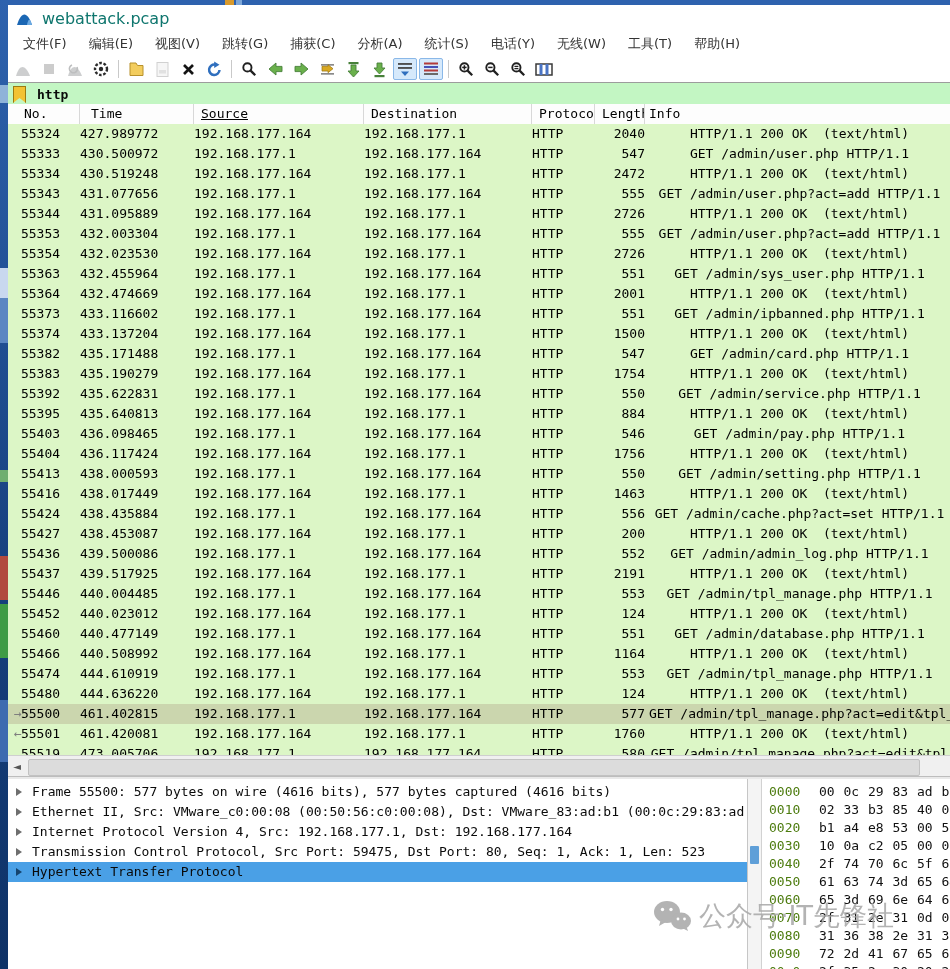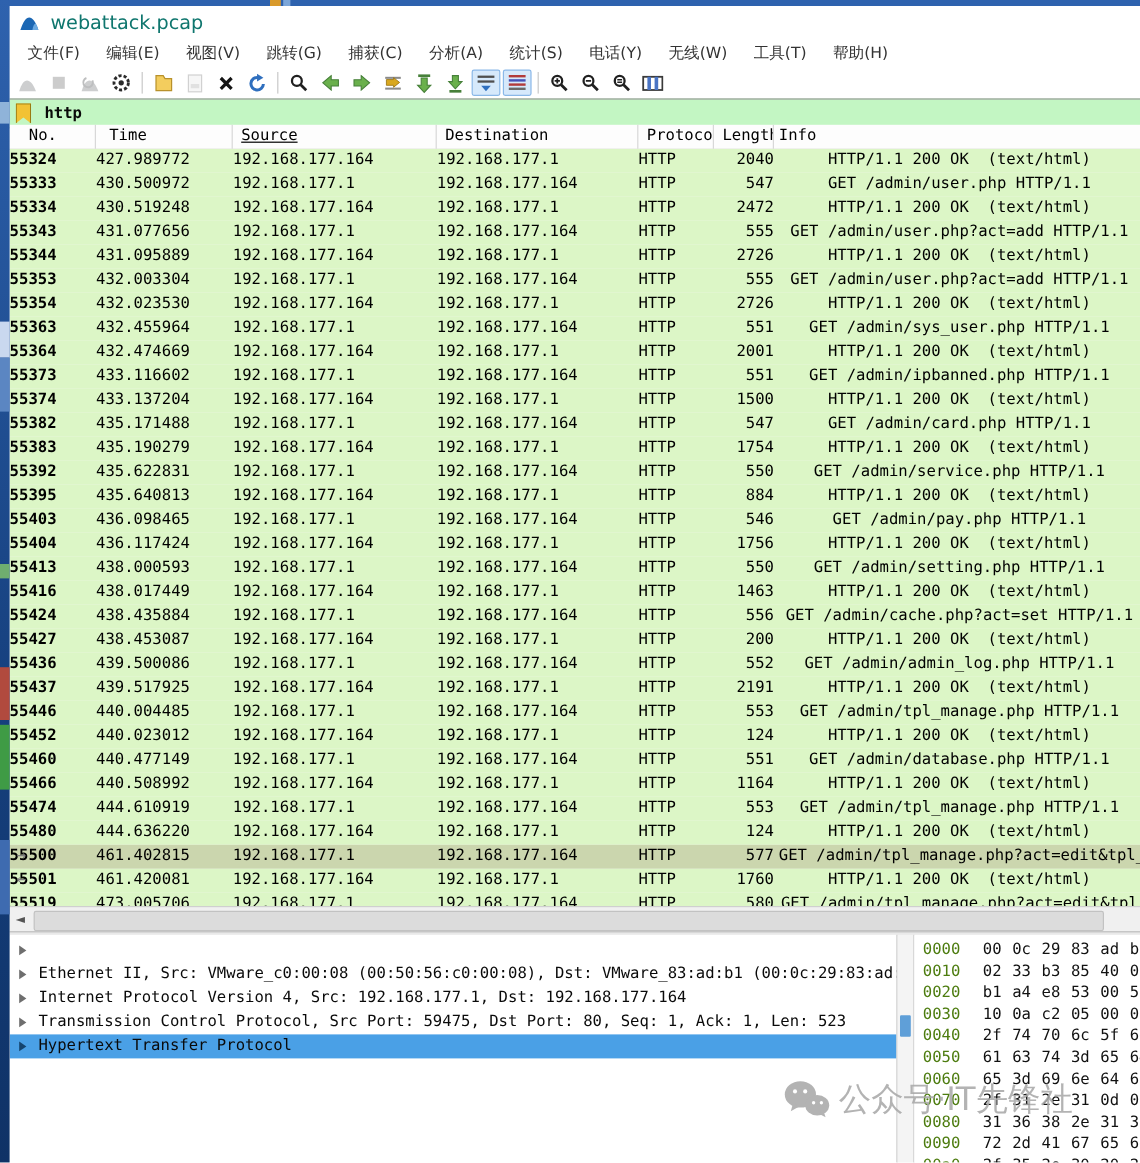--- a/index.html
+++ b/index.html
@@ -45,21 +45,21 @@
   #list-header .hcell{border-right:1px solid #d8d8d8;overflow:hidden;white-space:pre;}
   #list-header .hcell:last-child{border-right:none;}
   .h-no{padding-left:16px;} .h-time{padding-left:11px;} .h-src{padding-left:7px;text-decoration:underline;}
   .h-dst{padding-left:7px;} .h-proto{padding-left:7px;} .h-len{padding-left:7px;} .h-info{padding-left:4px;}
 
   #rows{position:absolute;left:0;top:119px;width:100%;height:631px;overflow:hidden;}
   .prow{position:relative;height:20px;display:grid;grid-template-columns:72px 114px 170px 168px 63px 50px auto;
     background:var(--row-bg);font-size:13px;line-height:20px;color:#000;}
   .prow.selected{background:var(--row-selected-bg);}
   .pcell{overflow:hidden;white-space:pre;}
-  .c-no{text-align:left;padding-right:7px;font-weight:bold;}
+  .c-no{text-align:center;padding-right:7px;}
   .c-len{text-align:right;}
   .c-info{padding-left:4px;text-align:center;}
   .marker{position:absolute;left:6px;top:0;width:18px;font-size:13px;color:#7e7e7e;line-height:19px;}
 
   #hscroll{position:absolute;left:0;top:750px;width:100%;height:21px;background:#f0f0f0;border-top:1px solid #cfcfcf;}
   #hscroll-left{position:absolute;left:0;top:1px;width:18px;height:19px;display:flex;align-items:center;justify-content:center;
     color:#555;font-size:10px;background:#f0f0f0;}
   #hscroll-thumb{position:absolute;left:20px;top:3px;width:890px;height:15px;background:#dcdcdc;border:1px solid #c2c2c2;border-radius:2px;}
 
   #splitter{position:absolute;left:0;top:771px;width:100%;height:3px;background:#e9e9e9;border-top:1px solid #bdbdbd;}
@@ -609,21 +609,21 @@
       </div>
 
     <div id="hscroll">
       <span id="hscroll-left">◄</span>
       <span id="hscroll-thumb"></span>
     </div>
 
     <div id="splitter"></div>
 
     <div id="details" class="mono">
-        <div class="drow"><span class="chev"></span></div>
+        <div class="drow"><span class="chev"></span><span>Frame 55500: 577 bytes on wire (4616 bits), 577 bytes captured (4616 bits)</span></div>
         <div class="drow"><span class="chev"></span><span>Ethernet II, Src: VMware_c0:00:08 (00:50:56:c0:00:08), Dst: VMware_83:ad:b1 (00:0c:29:83:ad:b1)</span></div>
         <div class="drow"><span class="chev"></span><span>Internet Protocol Version 4, Src: 192.168.177.1, Dst: 192.168.177.164</span></div>
         <div class="drow"><span class="chev"></span><span>Transmission Control Protocol, Src Port: 59475, Dst Port: 80, Seq: 1, Ack: 1, Len: 523</span></div>
         <div class="drow selected"><span class="chev"></span><span>Hypertext Transfer Protocol</span></div>
       </div>
 
     <div id="vscroll2">
       <span id="vscroll2-thumb"></span>
     </div>
 

